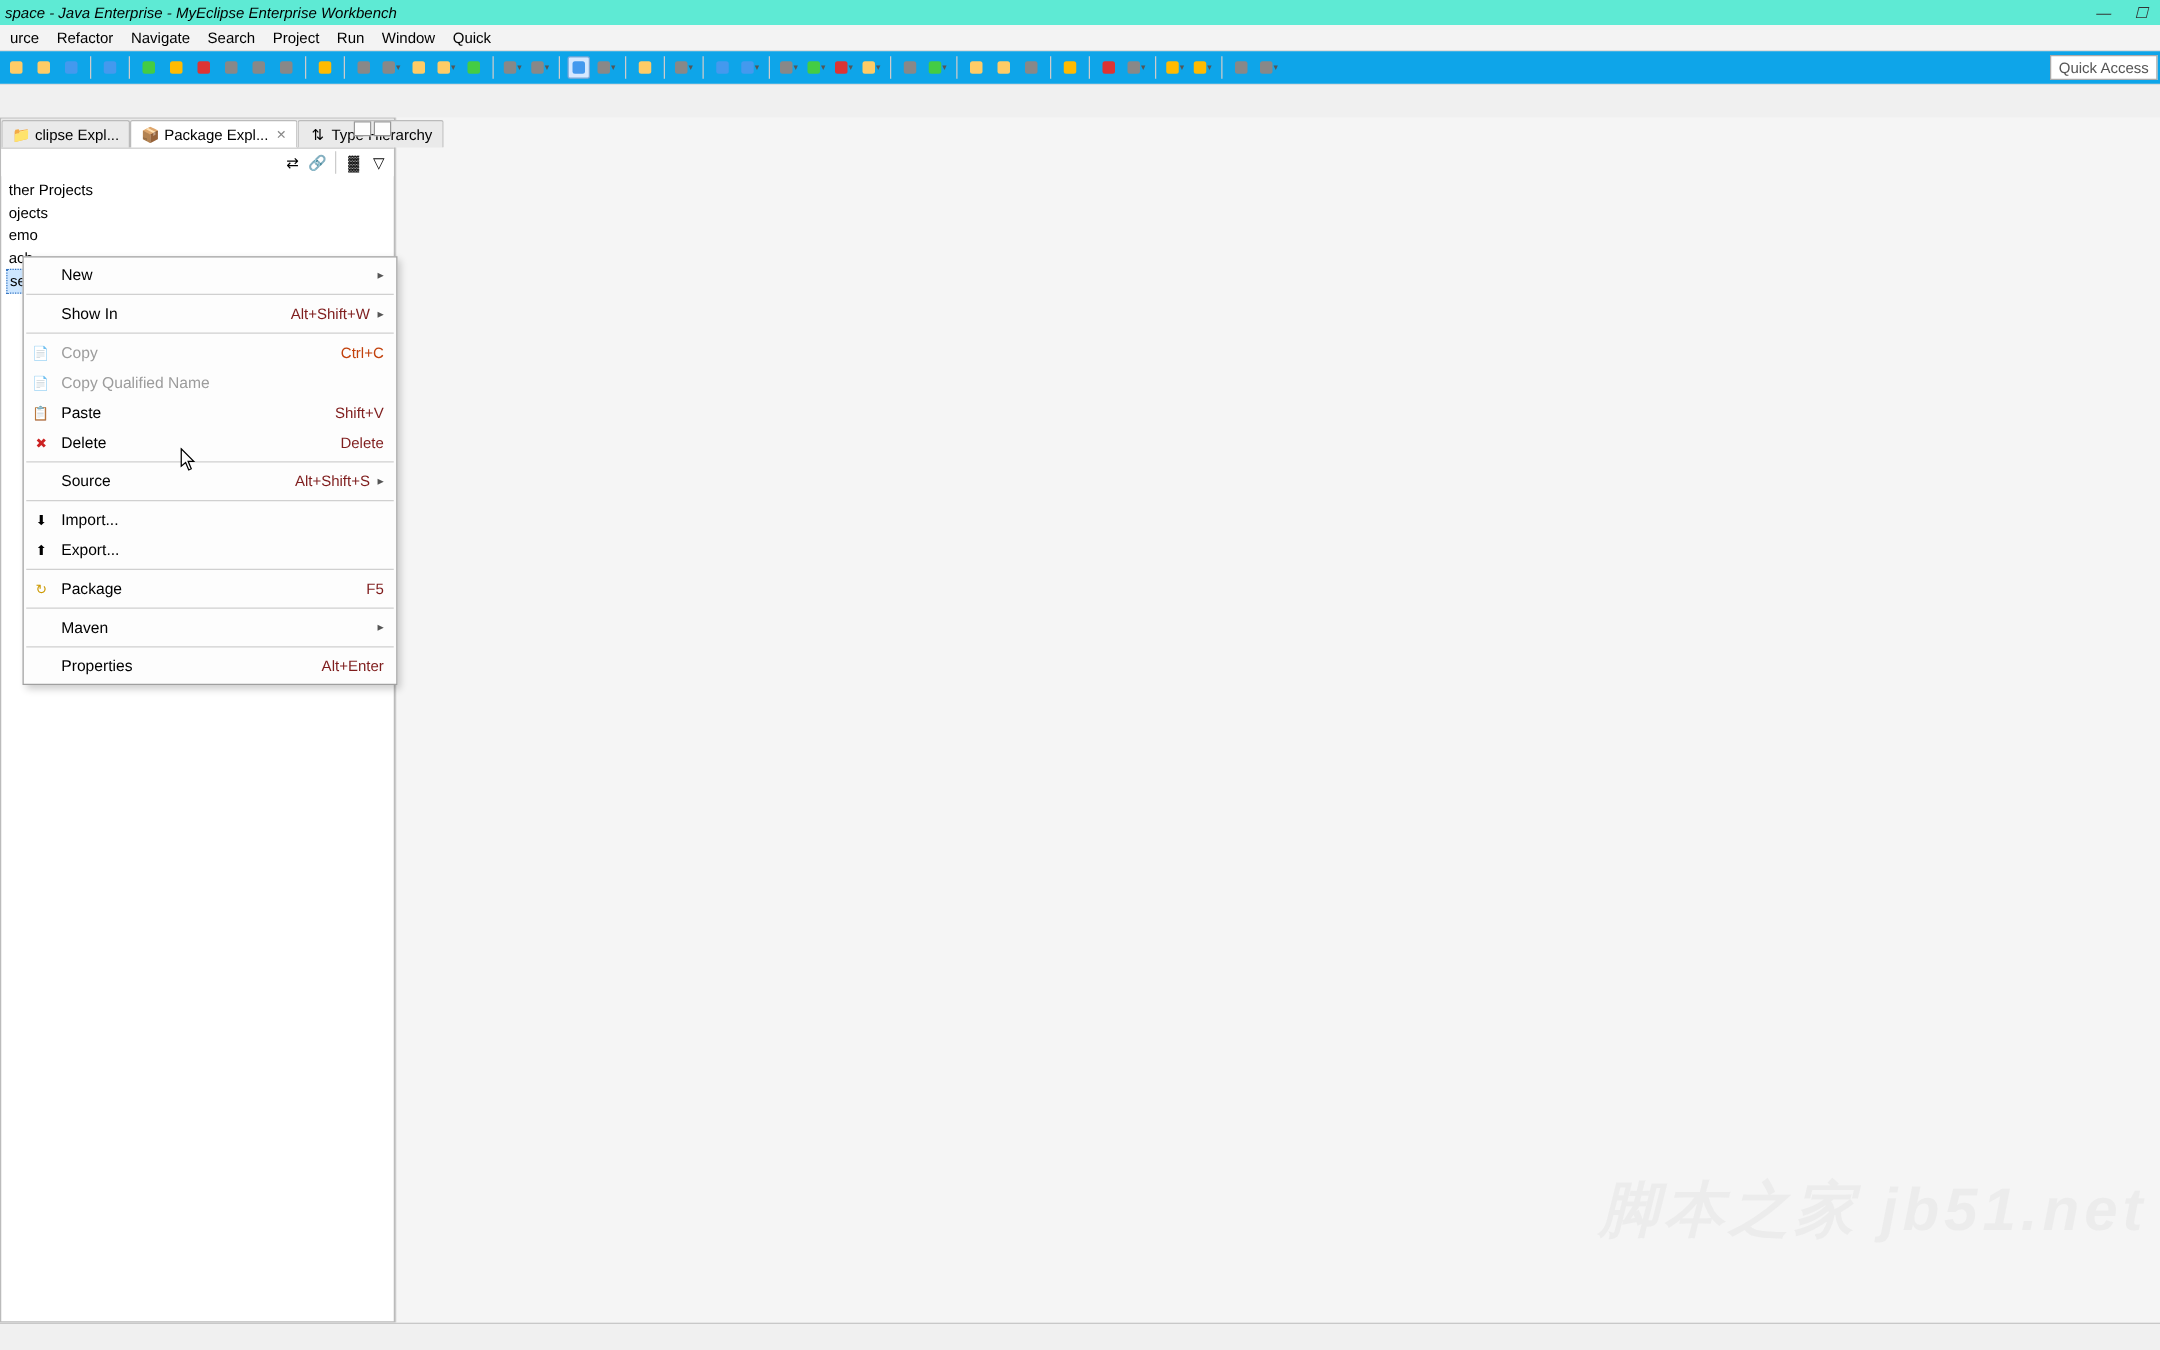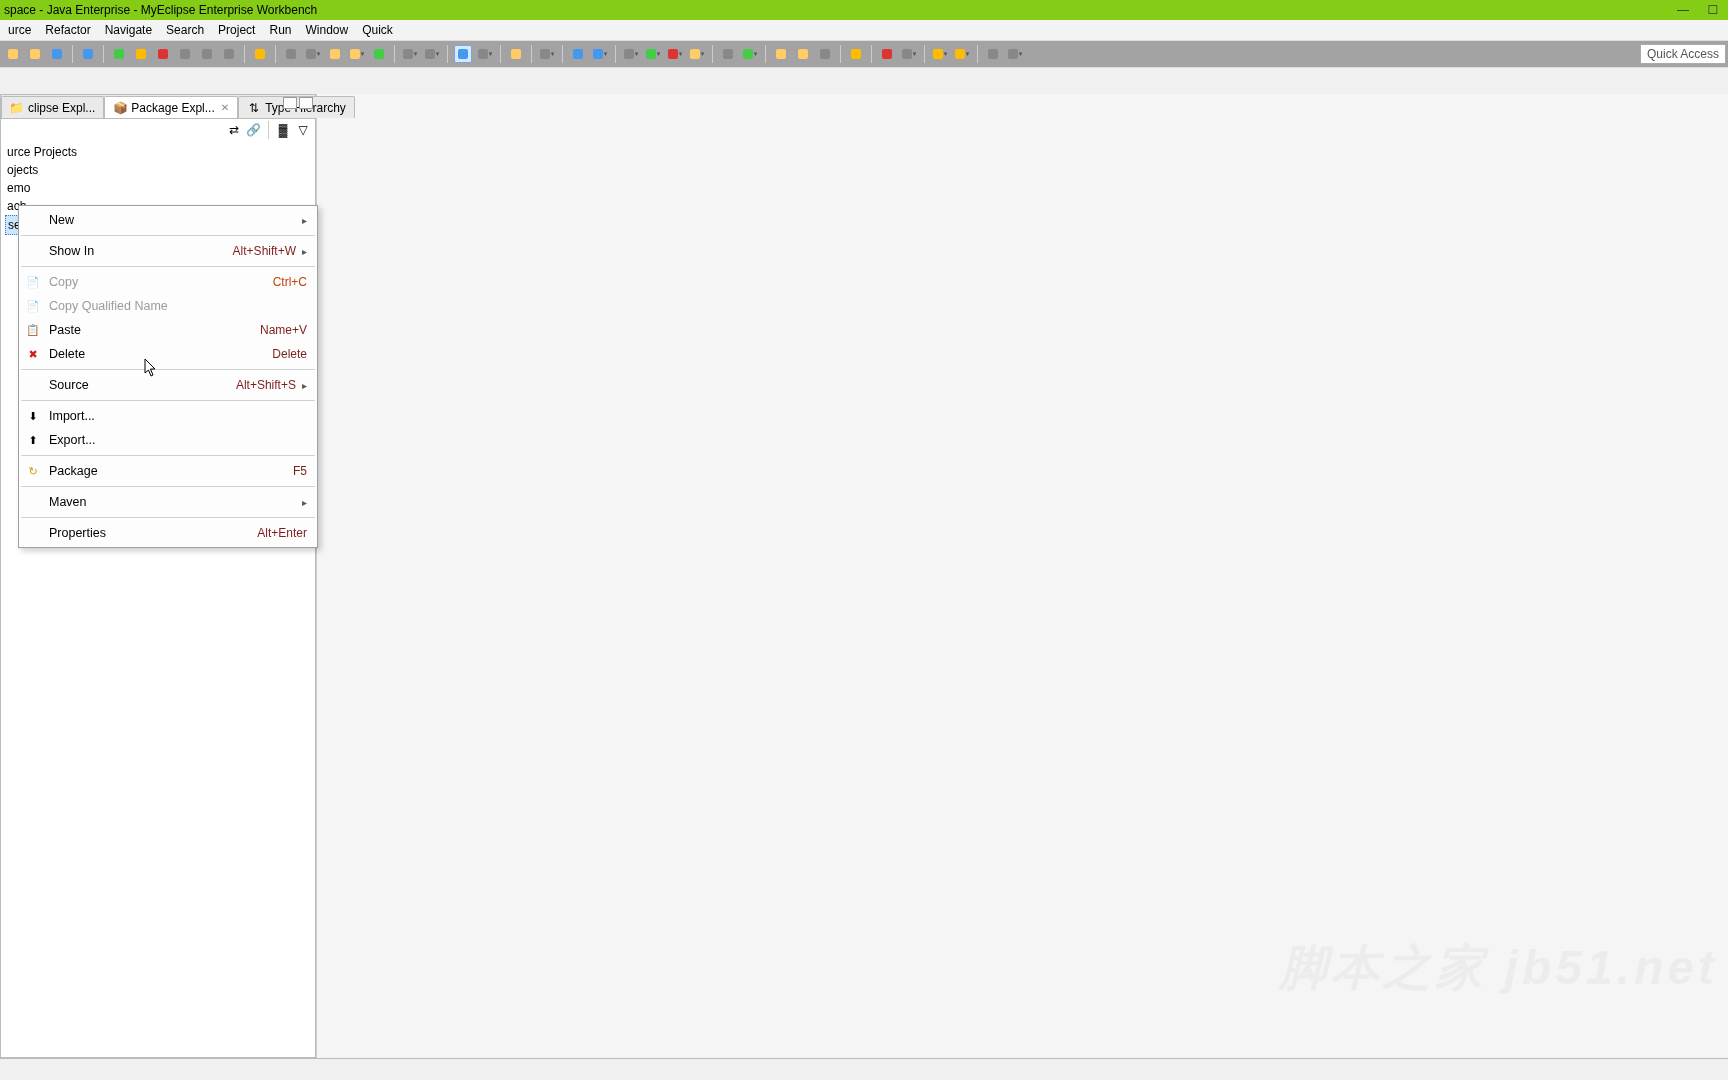--- a/index.html
+++ b/index.html
@@ -9,45 +9,46 @@
     background: #f0f0f0;
     width: 1728px;
     height: 1080px;
     overflow: hidden;
     position: relative;
     color: #000;
   }
   
   .title-bar {
     height: 20px;
-    background: #84cc16;
+    background: #5eead4;
     display: flex;
     align-items: center;
     padding: 0 4px;
     font-size: 12px;
     color: #000;
     justify-content: space-between;
+    font-style: italic;
   }
   .title-bar .window-controls { display:flex; gap:16px; align-items:center; padding-right:4px; }
   .wc { width:14px; height:14px; display:flex; align-items:center; justify-content:center; color:#333; font-size:12px;}
   
   .menu-bar {
     height: 20px;
     background: #f3f3f3;
     display: flex;
     align-items: center;
     gap: 2px;
     padding: 0 2px;
     font-size: 12px;
   }
   .menu-bar .menu-item { padding: 2px 6px; }
   
   .toolbar {
     height: 28px;
-    background: #a3a3a3;
+    background: #0ea5e9;
     border-top: 1px solid #ddd;
     border-bottom: 1px solid #ddd;
     display: flex;
     align-items: center;
     gap: 4px;
     padding: 0 4px;
     position: relative;
   }
   .tb-btn {
     width: 18px; height: 18px;
@@ -361,21 +362,21 @@
       </div>
     </div>
     <div class="panel-toolbar">
       <div class="pt-btn">⇄</div>
       <div class="pt-btn">🔗</div>
       <div class="tb-sep"></div>
       <div class="pt-btn">▓</div>
       <div class="pt-btn">▽</div>
     </div>
     <div class="tree">
-      <div class="tree-item">urce Projects</div>
+      <div class="tree-item">ther Projects</div>
       <div class="tree-item">ojects</div>
       <div class="tree-item">emo</div>
       <div class="tree-item">ach</div>
       <div class="tree-item selected">search</div>
     </div>
   </div>
   <div class="editor-area"></div>
 </div>
 
 <div class="status-bar"></div>
@@ -397,21 +398,21 @@
     <span class="cm-label">Copy</span>
     <span class="cm-accel">Ctrl+C</span>
   </div>
   <div class="cm-row disabled">
     <span class="cm-icon">📄</span>
     <span class="cm-label">Copy Qualified Name</span>
   </div>
   <div class="cm-row">
     <span class="cm-icon">📋</span>
     <span class="cm-label">Paste</span>
-    <span class="cm-accel">Name+V</span>
+    <span class="cm-accel">Shift+V</span>
   </div>
   <div class="cm-row">
     <span class="cm-icon" style="color:#c22">✖</span>
     <span class="cm-label">Delete</span>
     <span class="cm-accel">Delete</span>
   </div>
   <div class="cm-sep"></div>
   <div class="cm-row">
     <span class="cm-label">Source</span>
     <span class="cm-accel">Alt+Shift+S</span>

